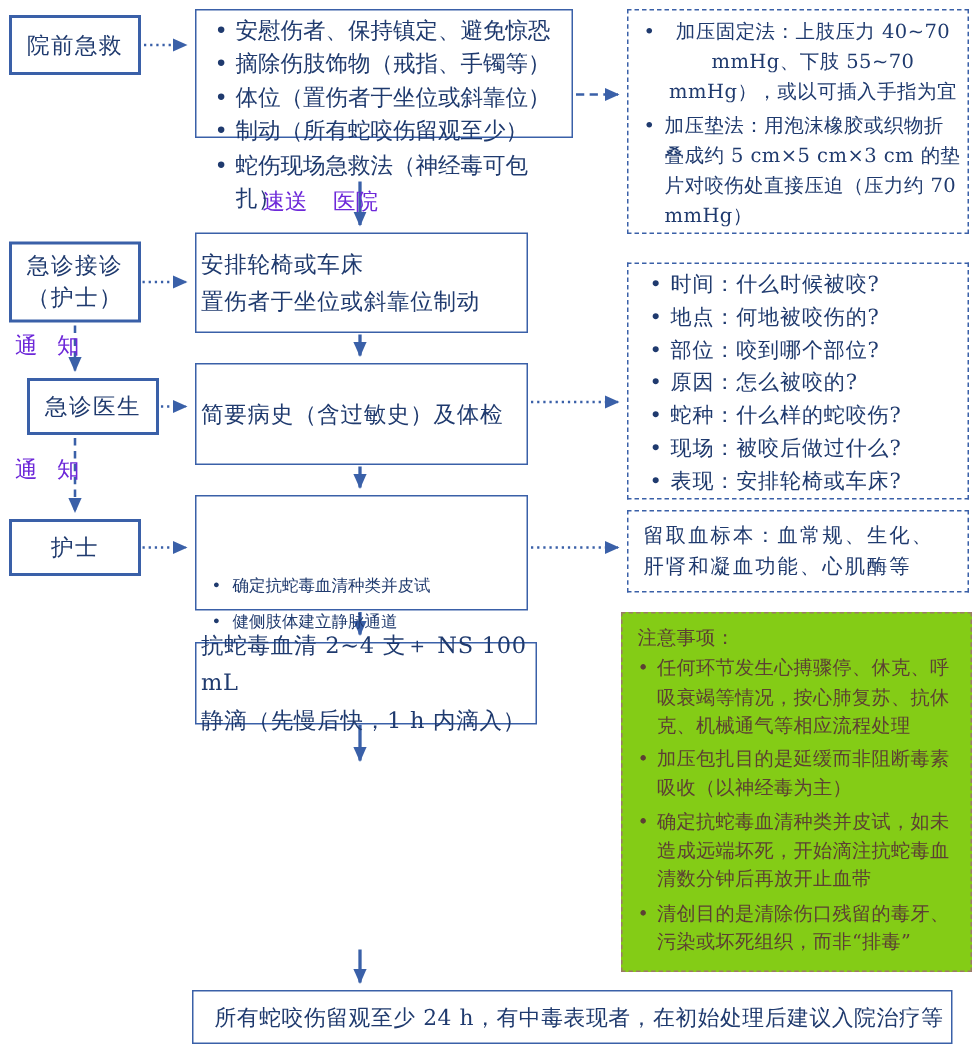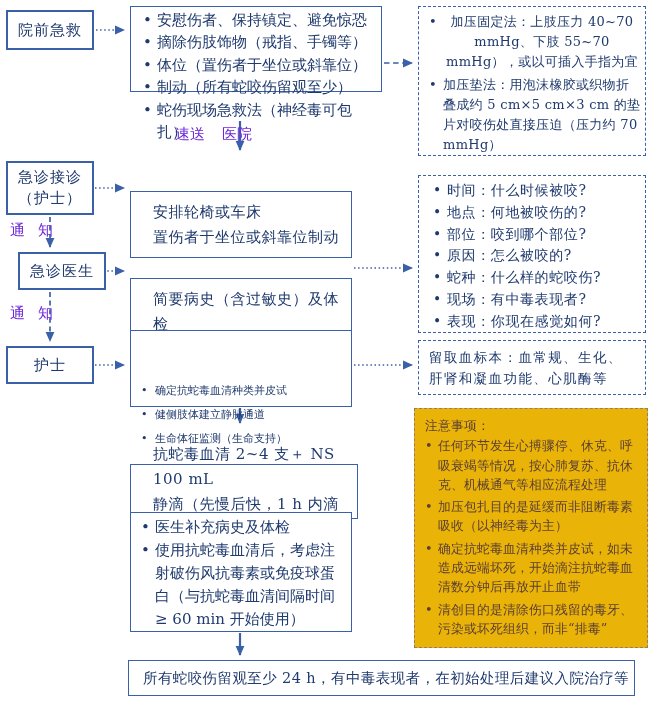--- a/index.html
+++ b/index.html
@@ -14,25 +14,25 @@
   .dashbox{border:1.6px dashed #3a60a8;background:transparent;}
   .lbox{display:flex;flex-direction:column;align-items:center;justify-content:center;
         font-size:15px;letter-spacing:1px;text-align:left;line-height:21px;}
   .center-col{display:flex;flex-direction:column;justify-content:center;}
   .blist{margin:0;padding:0;list-style:none;}
   .blist li{position:relative;padding-left:18px;}
   .blist li::before{content:"•";position:absolute;left:4px;top:0;}
   .m-list{font-size:15px;line-height:22.4px;padding:2px 4px 0 8px;}
   .m6-list{font-size:15px;line-height:23px;padding:3px 4px 0 6px;}
   .m4-list{font-size:11px;line-height:24px;padding:2px 4px 0 6px;margin-top:46px;}
-  .mlines{font-size:15px;line-height:25px;padding-left:22px;letter-spacing:0.5px;margin-top:36px;}
+  .mlines{font-size:15px;line-height:25px;padding-left:3px;letter-spacing:0.5px;}
   .r1-list{font-size:13px;line-height:20px;padding:5px 4px 0 6px;letter-spacing:0.3px;}
   .r2-list{font-size:14px;line-height:21.8px;padding:4px 4px 0 10px;letter-spacing:0.6px;}
   .r3text{font-size:13.5px;line-height:21px;padding:6px 8px 0 10px;letter-spacing:1.4px;}
-  .notes{background:#eab308;border:1.6px dashed #9b7a68;color:#5c4033;}
+  .notes{background:#84cc16;border:1.6px dashed #9b7a68;color:#5c4033;}
   .notes-inner{padding:7px 8px 0 8px;font-size:12.8px;line-height:19.3px;letter-spacing:0.2px;}
   .notes-title{margin:0 0 1px 2px;}
   .notes .blist li{padding-left:15px;margin-bottom:3px;}
   .notes .blist li::before{left:2px;}
   .obs{font-size:14.5px;display:flex;align-items:center;padding-left:14px;letter-spacing:0.4px;}
   .edge-label{position:absolute;display:flex;font-size:15px;
               color:#6d28d9;letter-spacing:0;}
   .edge-label span{background:transparent;}
   svg.wires{position:absolute;left:0;top:0;pointer-events:none;}
 </style>
@@ -123,47 +123,41 @@
       <li>健侧肢体建立静脉通道</li>
       <li>生命体征监测（生命支持）</li>
     </ul>
   </div>
 
   <div class="box thinbox center-col mlines" style="left:130px;top:428px;width:228px;height:55px;">
     <div>抗蛇毒血清 2~4 支＋ NS 100 mL</div>
     <div>静滴（先慢后快，1 h 内滴入）</div>
   </div>
 
-  <div class="box thinbox" style="left:130px;top:512px;width:222px;height:120px;">
-    <ul class="blist m6-list">
-      <li>医生补充病史及体检</li>
-      <li>使用抗蛇毒血清后，考虑注射破伤风抗毒素或免疫球蛋白（与抗蛇毒血清间隔时间 ≥ 60 min 开始使用）</li>
-    </ul>
-  </div>
 
   <div class="box thinbox obs" style="left:128px;top:660px;width:507px;height:36px;">
     <span>所有蛇咬伤留观至少 24 h，有中毒表现者，在初始处理后建议入院治疗等</span>
   </div>
 
   <div class="box dashbox" style="left:418px;top:6px;width:228px;height:150px;">
     <ul class="blist r1-list">
       <li style="margin-bottom:3px;text-align:center;">加压固定法：上肢压力 40~70 mmHg、下肢 55~70 mmHg），或以可插入手指为宜</li>
       <li>加压垫法：用泡沫橡胶或织物折叠成约 5 cm×5 cm×3 cm 的垫片对咬伤处直接压迫（压力约 70 mmHg）</li>
     </ul>
   </div>
 
   <div class="box dashbox" style="left:418px;top:175px;width:228px;height:158px;">
     <ul class="blist r2-list">
       <li>时间：什么时候被咬?</li>
       <li>地点：何地被咬伤的?</li>
       <li>部位：咬到哪个部位?</li>
       <li>原因：怎么被咬的?</li>
       <li>蛇种：什么样的蛇咬伤?</li>
-      <li>现场：有中毒表现者?</li>
-      <li>表现：你现在感觉如何?</li>
+      <li>现场：被咬后做过什么?</li>
+      <li>表现：安排轮椅或车床?</li>
     </ul>
   </div>
 
   <div class="box dashbox r3text" style="left:418px;top:340px;width:228px;height:55px;">
     <span>留取血标本：血常规、生化、肝肾和凝血功能、心肌酶等</span>
   </div>
 
   <div class="box notes" style="left:414px;top:408px;width:234px;height:240px;">
     <div class="notes-inner">
       <div class="notes-title">注意事项：</div>

